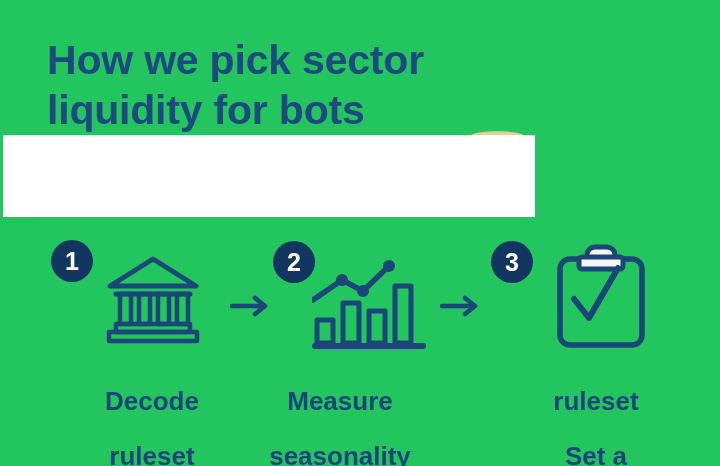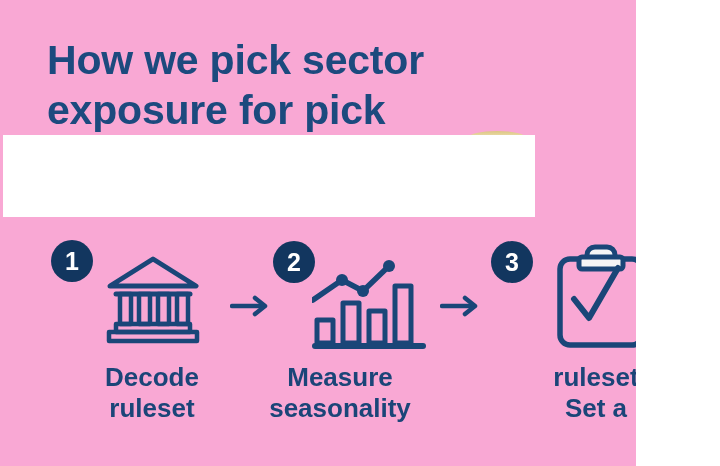--- a/index.html
+++ b/index.html
@@ -1,20 +1,20 @@
 <!DOCTYPE html>
 <html><head>
 <meta charset="utf-8">
 <style>
   html, body { margin: 0; padding: 0; }
   .canvas {
     position: relative;
-    width: 636px;
+    width: 720px;
     height: 466px;
-    background: #f9a8d4;
+    background: #22c55e;
     overflow: hidden;
     font-family: "Liberation Sans", sans-serif;
   }
   .title {
     position: absolute;
     left: 47px;
     top: 35px;
     font-size: 41px;
     line-height: 50px;
     font-weight: bold;
@@ -65,41 +65,41 @@
   .arrow-2 { left: 440px; top: 295px; }
   .step-label {
     position: absolute;
     top: 362px;
     text-align: center;
     font-size: 26px;
     line-height: 31px;
     font-weight: bold;
     color: #1b4578;
   }
-  .step-label span { display: block; }
+  .step-label span { display: block; margin-top: 24px; }
   .label-1 { left: 52px;  width: 200px; }
   .label-2 { left: 235px; width: 210px; }
   .label-3 { left: 496px; width: 200px; }
   svg .ink {
     stroke: #1a4678;
     fill: none;
     stroke-linecap: round;
     stroke-linejoin: round;
   }
   svg .ink-fill { fill: #1a4678; stroke: none; }
   svg .ink-bg { fill: #f4f5f6; stroke: #1a4678; stroke-linejoin: round; }
 </style>
 </head>
 <body>
 
 <div class="canvas">
 
   <div class="title">
     <span>How we pick sector</span>
-    <span>exposure for pick</span>
+    <span>liquidity for bots</span>
   </div>
 
   <div class="gold-sliver"></div>
 
   <div class="redaction-box"></div>
 
   <div class="badge badge-1">
     <span>1</span>
   </div>
   <div class="badge badge-2">

